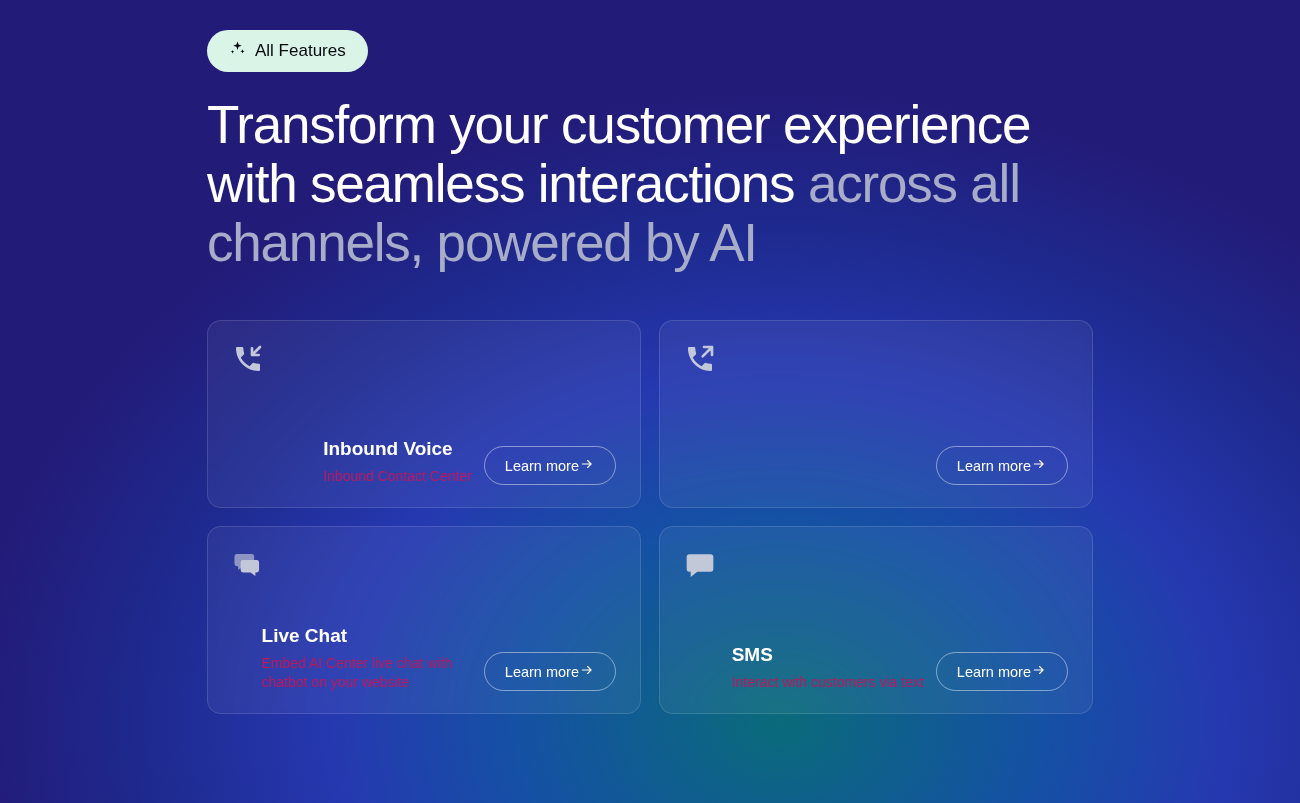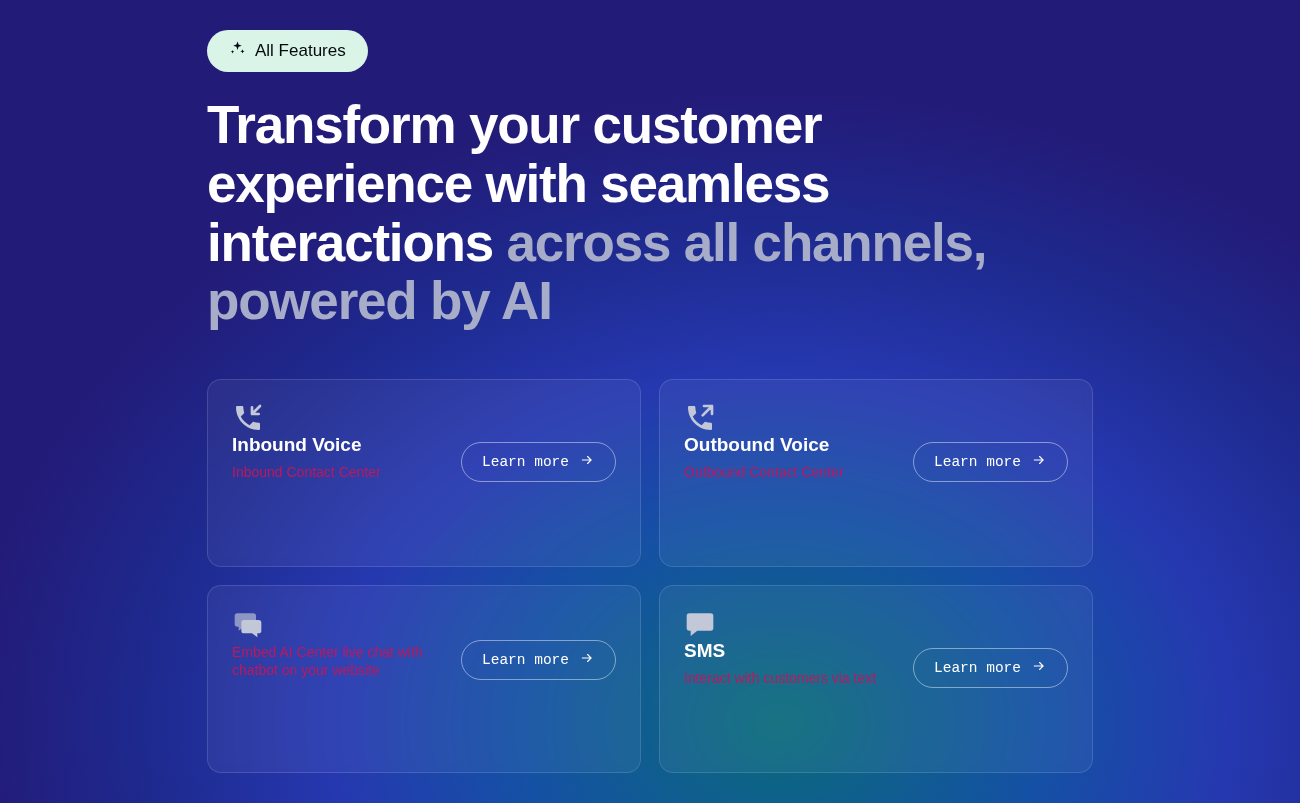--- a/index.html
+++ b/index.html
@@ -31,42 +31,43 @@
       font-weight: 500;
     }
     .badge svg {
       width: 17px;
       height: 17px;
     }
     .headline {
       margin-top: 24px;
       font-size: 53px;
       line-height: 1.11;
-      font-weight: 700;
+      font-weight: 400;
       letter-spacing: -1.2px;
       color: #ffffff;
       max-width: 900px;
     }
     .headline .muted {
       color: #a7adc8;
     }
     .cards {
       margin-top: 48px;
       display: grid;
       grid-template-columns: 1fr 1fr;
       gap: 18px;
     }
     .card {
       background: rgba(255, 255, 255, 0.055);
       border: 1px solid rgba(255, 255, 255, 0.13);
       border-radius: 14px;
       padding: 22px 24px;
       min-height: 188px;
       display: flex;
-      flex-direction: column;
+      flex-direction: row;
+      justify-content: space-between;
       backdrop-filter: blur(4px);
     }
     .card-icon {
       width: 32px;
       height: 32px;
       color: #c3c8d9;
     }
     .card-bottom {
       display: flex;
       justify-content: space-between;
@@ -83,31 +84,30 @@
     }
     .card-desc {
       font-size: 14px;
       color: #be185d;
       line-height: 1.35;
       max-width: 240px;
     }
     .learn-btn {
       display: inline-flex;
       align-items: center;
-      gap: 10px;
       border: 1px solid rgba(255, 255, 255, 0.45);
       color: #ffffff;
       background: transparent;
       border-radius: 26px;
       padding: 10px 20px;
       font-size: 14.5px;
       font-weight: 500;
       cursor: pointer;
       white-space: nowrap;
-      font-family: Liberation Mono, monospace;
+      font-family: Liberation Sans, sans-serif;
     }
     .learn-btn svg {
       width: 16px;
       height: 14px;
     }
   </style>
 </head>
 <body>
 
 <div class="container">
@@ -151,44 +151,41 @@
     </div>
 
     <div class="card">
       <div class="card-icon">
         <svg viewBox="0 0 24 24" fill="currentColor">
           <path d="M6.6 10.8c1.4 2.8 3.8 5.1 6.6 6.6l2.2-2.2c.3-.3.7-.4 1-.2 1.1.4 2.4.6 3.6.6.6 0 1 .4 1 1V20c0 .6-.4 1-1 1C10.6 21 3 13.4 3 4c0-.6.4-1 1-1h3.5c.6 0 1 .4 1 1 0 1.3.2 2.5.6 3.6.1.4 0 .8-.2 1l-2.3 2.2z"></path>
           <path d="M15 3h6m0 0v6m0-6l-7 7" stroke="currentColor" stroke-width="2" fill="none" stroke-linecap="round"></path>
         </svg>
       </div>
       <div class="card-bottom">
-        <div class="card-text">
-          <div class="card-title">Outbound Voice</div>
-          <div class="card-desc">Outbound Contact Center</div>
-        </div>
         <button class="learn-btn">
           <span>Learn more</span>
           <span>
             <svg viewBox="0 0 24 24" fill="none" stroke="currentColor" stroke-width="2" stroke-linecap="round">
               <path d="M4 12h15M13 6l6 6-6 6"></path>
             </svg>
           </span>
         </button>
       </div>
     </div>
 
     <div class="card">
       <div class="card-icon">
         <svg viewBox="0 0 24 24" fill="currentColor">
           <path d="M4 4h12a2 2 0 0 1 2 2v6a2 2 0 0 1-2 2H9l-4 3v-3H4a2 2 0 0 1-2-2V6a2 2 0 0 1 2-2z" opacity="0.65"></path>
           <path d="M9 9h11a2 2 0 0 1 2 2v6a2 2 0 0 1-2 2h-1v3l-4-3h-6a2 2 0 0 1-2-2v-6a2 2 0 0 1 2-2z"></path>
         </svg>
       </div>
       <div class="card-bottom">
         <div class="card-text">
+          <div class="card-title">Live Chat</div>
           <div class="card-desc">Embed AI Center live chat with chatbot on your website</div>
         </div>
         <button class="learn-btn">
           <span>Learn more</span>
           <span>
             <svg viewBox="0 0 24 24" fill="none" stroke="currentColor" stroke-width="2" stroke-linecap="round">
               <path d="M4 12h15M13 6l6 6-6 6"></path>
             </svg>
           </span>
         </button>

